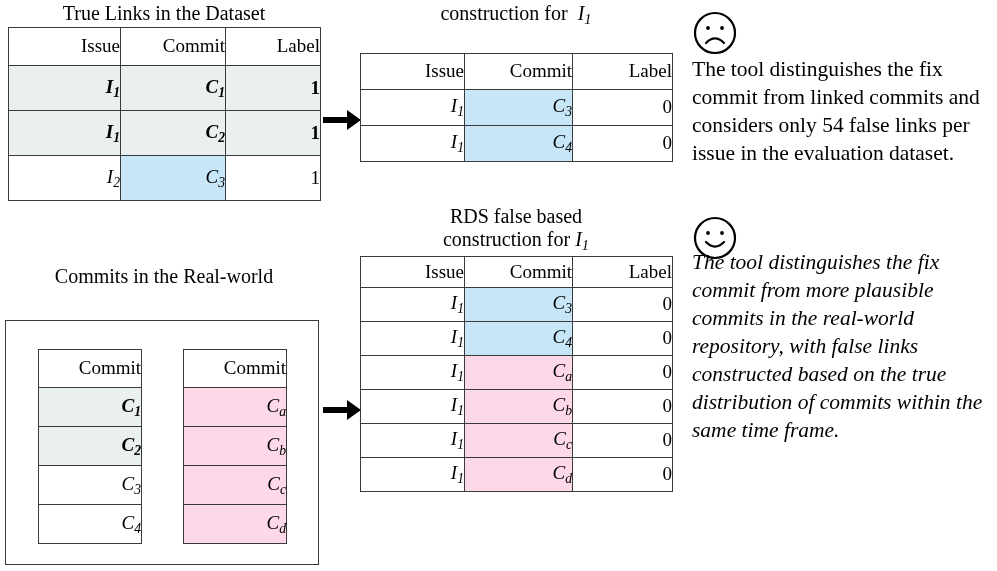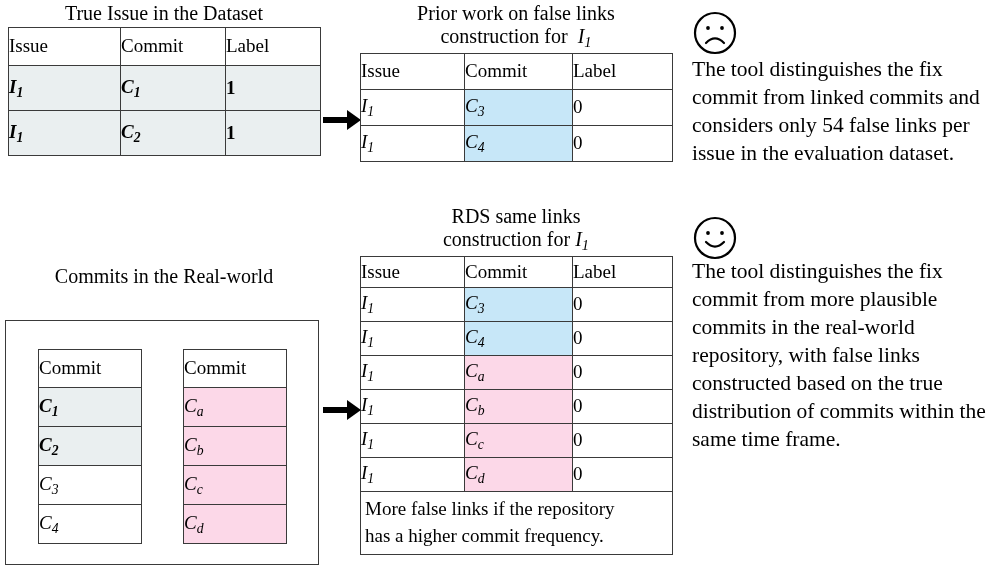--- a/index.html
+++ b/index.html
@@ -14,21 +14,21 @@
   .abs{position:absolute;}
 
   
   table.grid{
     border-collapse:collapse;
     table-layout:fixed;
     background:#fff;
   }
   table.grid td{
     border:1.5px solid #3a3a3a;
-    text-align:left;
+    text-align:right;
     vertical-align:middle;
     font-size:19px;
     padding:0;
     line-height:1.1;
   }
   table.grid td.hdr{font-size:19px;}
   .sym{font-style:italic;font-family:"Liberation Serif","DejaVu Serif",serif;}
   .sym .sb{font-size:0.72em;vertical-align:-0.28em;font-style:italic;}
   .bold .sym, .boldsym{font-weight:bold;}
   td.gray{background:#eaeff0;}
@@ -69,21 +69,21 @@
   .note{
     font-size:21.5px;
     line-height:1.30;
     text-align:left;
   }
 </style>
 </head>
 <body>
 
 <div class="abs caption" style="left:8px;top:2px;width:312px;">
-  <span>True Issue in the Dataset</span>
+  <span>True Links in the Dataset</span>
 </div>
 
 <div class="abs" style="left:8px;top:27px;">
   <table class="grid" style="width:312px;">
     <colgroup>
         <col style="width:112px">
         <col style="width:105px">
         <col style="width:95px">
       </colgroup>
     <tbody>
@@ -95,31 +95,35 @@
       <tr>
         <td class="gray" style="height:44px"><span class="sym boldsym"><span>I</span><span class="sb">1</span></span></td>
         <td class="gray"><span class="sym boldsym"><span>C</span><span class="sb">1</span></span></td>
         <td class="gray"><b>1</b></td>
       </tr>
       <tr>
         <td class="gray" style="height:44px"><span class="sym boldsym"><span>I</span><span class="sb">1</span></span></td>
         <td class="gray"><span class="sym boldsym"><span>C</span><span class="sb">2</span></span></td>
         <td class="gray"><b>1</b></td>
       </tr>
+      <tr>
+        <td style="height:44px"><span class="sym"><span>I</span><span class="sb">2</span></span></td>
+        <td class="blue"><span class="sym"><span>C</span><span class="sb">3</span></span></td>
+        <td>1</td>
+      </tr>
     </tbody>
   </table>
 </div>
 
 <div class="arrow" style="left:323px;top:110px;width:40px;height:20px;">
   <div class="shaft"></div>
   <div class="head"></div>
 </div>
 
 <div class="abs caption" style="left:360px;top:2px;width:312px;">
-  <div>Prior work on false links</div>
   <div>
     <span>construction for</span>&nbsp;
     <span class="sym"><span>I</span><span class="sb">1</span></span>
   </div>
 </div>
 
 <div class="abs" style="left:360px;top:53px;">
   <table class="grid" style="width:312px;">
     <colgroup>
         <col style="width:104px">
@@ -140,21 +144,21 @@
       <tr>
         <td style="height:35px"><span class="sym"><span>I</span><span class="sb">1</span></span></td>
         <td class="blue"><span class="sym"><span>C</span><span class="sb">4</span></span></td>
         <td>0</td>
       </tr>
     </tbody>
   </table>
 </div>
 
 <div class="abs caption" style="left:360px;top:205px;width:312px;">
-  <div>RDS same links</div>
+  <div>RDS false based</div>
   <div>
     <span>construction for</span>
     <span class="sym"><span>I</span><span class="sb">1</span></span>
   </div>
 </div>
 
 <div class="abs" style="left:360px;top:256px;">
   <table class="grid" style="width:312px;">
     <colgroup>
         <col style="width:104px">
@@ -190,26 +194,20 @@
       <tr>
         <td style="height:33px"><span class="sym"><span>I</span><span class="sb">1</span></span></td>
         <td class="pink"><span class="sym"><span>C</span><span class="sb">c</span></span></td>
         <td>0</td>
       </tr>
       <tr>
         <td style="height:33px"><span class="sym"><span>I</span><span class="sb">1</span></span></td>
         <td class="pink"><span class="sym"><span>C</span><span class="sb">d</span></span></td>
         <td>0</td>
       </tr>
-      <tr>
-        <td colspan="3" style="height:58px;font-size:19px;line-height:1.4;padding:2px 4px;">
-          <div>More false links if the repository</div>
-          <div>has a higher commit frequency.</div>
-        </td>
-      </tr>
     </tbody>
   </table>
 </div>
 
 <div class="arrow" style="left:323px;top:400px;width:40px;height:20px;">
   <div class="shaft"></div>
   <div class="head"></div>
 </div>
 
 <div class="abs caption" style="left:8px;top:265px;width:312px;">
@@ -275,13 +273,13 @@
 
 <div class="abs face" style="left:692px;top:215px;">
   <svg width="46" height="46" viewBox="0 0 46 46">
     <circle cx="23" cy="23" r="20" fill="none" stroke="#000" stroke-width="2.2"></circle>
     <circle cx="16" cy="18" r="1.9" fill="#000"></circle>
     <circle cx="30" cy="18" r="1.9" fill="#000"></circle>
     <path d="M14 27 Q23 36 32 27" fill="none" stroke="#000" stroke-width="2.2" stroke-linecap="round"></path>
   </svg>
 </div>
 
-<div class="abs note" style="left:692px;top:258px;width:303px;">The tool distinguishes the fix commit from more plausible commits in the real-world repository, with false links constructed based on the true distribution of commits within the same time frame.</div>
+<div class="abs note" style="left:692px;top:249px;width:303px;font-style:italic;">The tool distinguishes the fix commit from more plausible commits in the real-world repository, with false links constructed based on the true distribution of commits within the same time frame.</div>
 
 </body></html>

